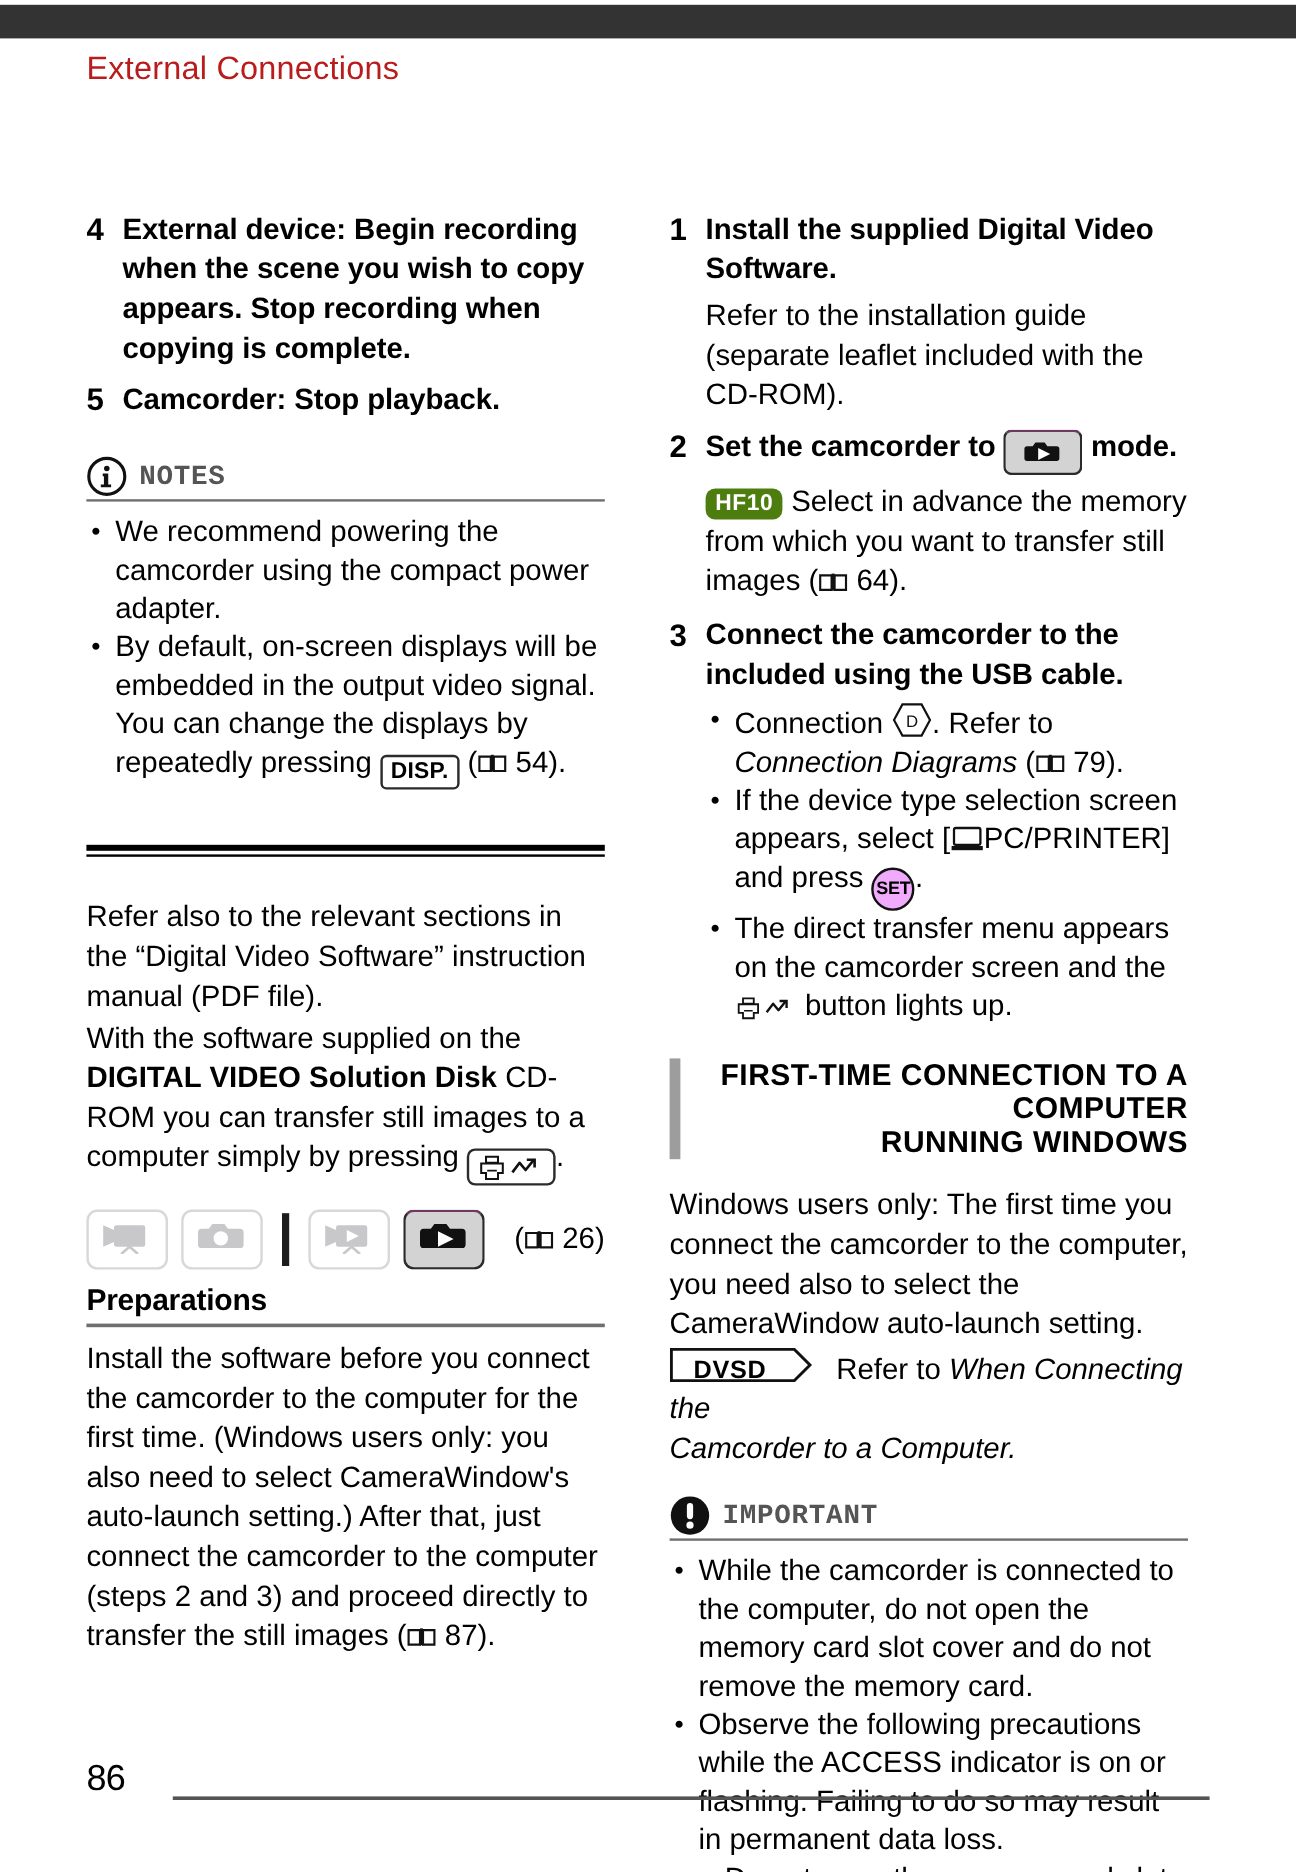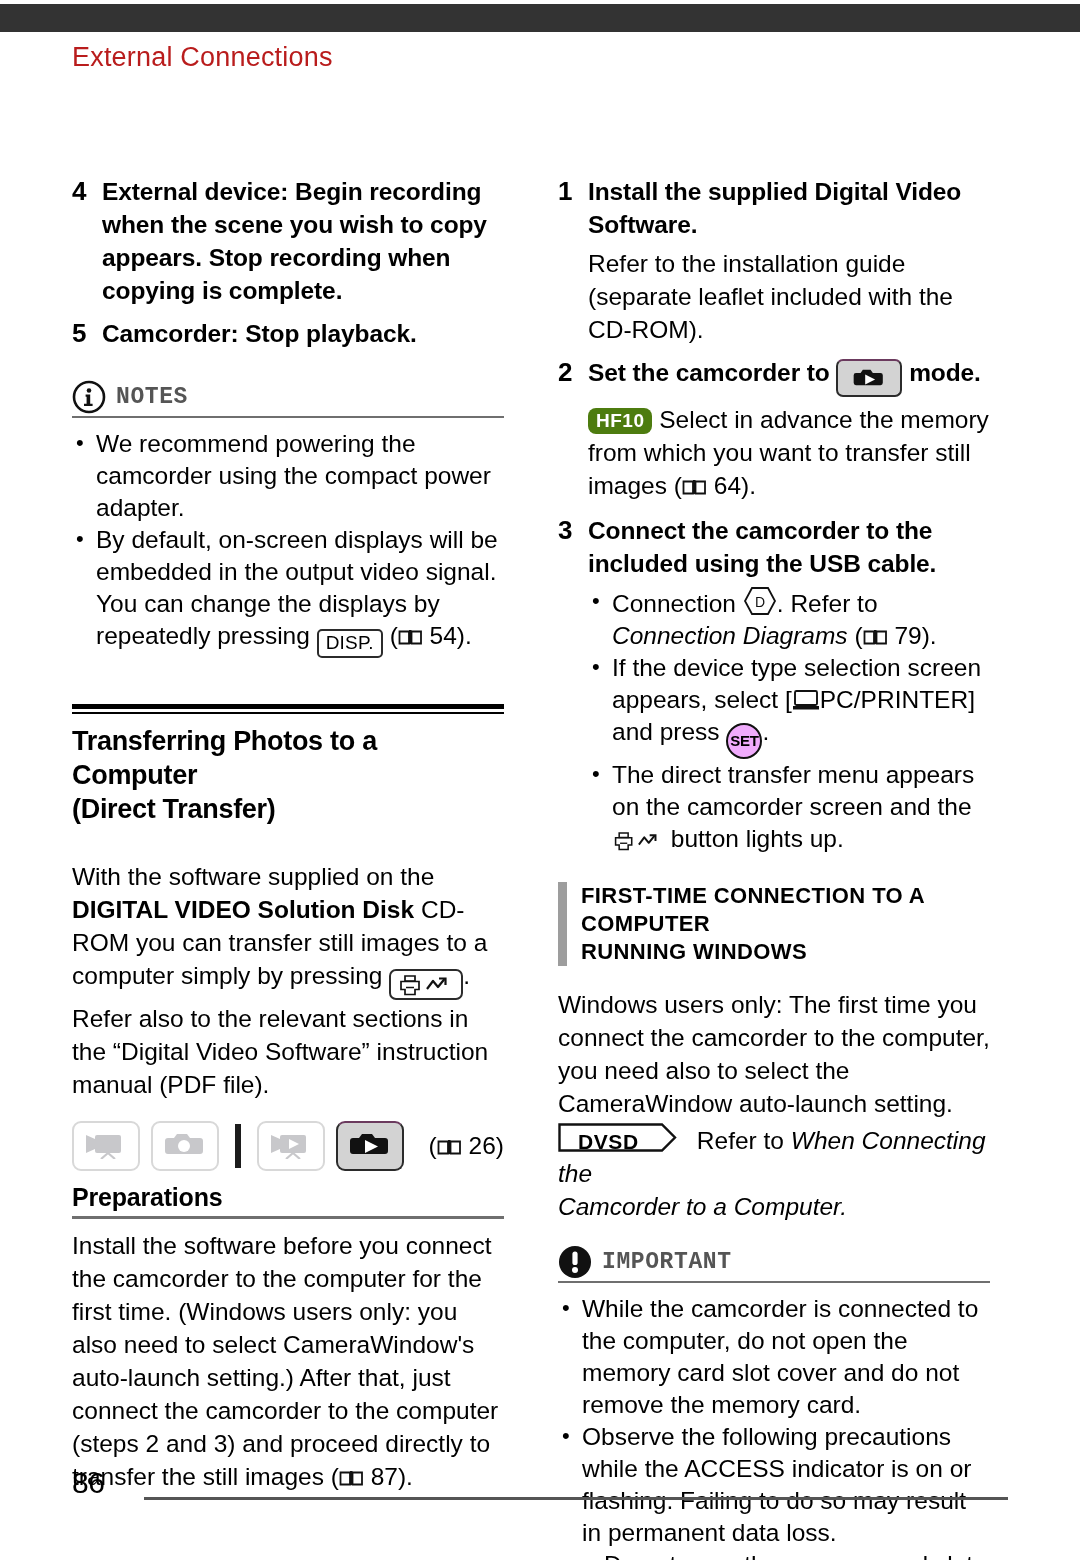--- a/index.html
+++ b/index.html
@@ -186,35 +186,36 @@
     display: flex;
     gap: 14px;
     margin-top: 22px;
   }
   .bar-callout .bar {
     flex: 0 0 9px;
     width: 9px;
     background: #9d9d9d;
   }
   .bar-callout .bc-title {
-    font-size: 22px;
+    font-size: 25px;
     font-weight: bold;
     line-height: 28px;
     letter-spacing: .4px;
+    text-align: right;
   }
 
   
   .chip {
     display: inline-block;
     vertical-align: -5px;
     border: 2px solid #2b2b2b;
     border-radius: 5px;
     padding: 1px 7px 2px 7px;
     font-size: 19px;
-    font-weight: 400;
+    font-weight: 700;
     line-height: 22px;
     letter-spacing: .2px;
     background: #fff;
   }
   .chip-print {
     display: inline-block;
     vertical-align: -7px;
     border: 2px solid #2b2b2b;
     border-radius: 7px;
     padding: 2px 6px 1px 6px;
@@ -398,45 +399,41 @@
               <span>54).</span>
             </span>
           </li>
         </ul>
       </div>
 
       <div class="sec-heading-rules">
         <div class="r1"></div>
         <div class="r2"></div>
       </div>
-      <div class="sec-heading">
-        <span>Transferring Photos to a Computer</span><br>
-        <span>(Direct Transfer)</span>
-      </div>
 
       <div style="height:34px"></div>
+
+      <p class="para">Refer also to the relevant sections in the “Digital Video Software” instruction manual (PDF file).</p>
 
       <p class="para">
         <span>With the software supplied on the</span>
         <b class="inline-bold">DIGITAL VIDEO Solution Disk</b>
         <span>CD-ROM you can transfer still images to a computer simply by pressing</span>
         <span class="nowrap">
           <span class="chip-print">
             <svg width="58" height="24" viewBox="0 0 58 24">
               <path d="M8 3h10v5H8z" fill="none" stroke="#111" stroke-width="1.7"></path>
               <path d="M4 8.5h18v8H18v5H8v-5H4z" fill="none" stroke="#111" stroke-width="1.7"></path>
               <path d="M9 14.5h8" stroke="#111" stroke-width="1.5"></path>
               <path d="M30 16 L36 8 L41 14 L47.5 6" fill="none" stroke="#111" stroke-width="2.2" stroke-linejoin="round"></path>
               <path d="M42 5.5h6.5V12" fill="none" stroke="#111" stroke-width="2.2"></path>
             </svg>
           </span><span>.</span>
         </span>
       </p>
-
-      <p class="para">Refer also to the relevant sections in the “Digital Video Software” instruction manual (PDF file).</p>
 
       <div class="mode-row">
         <div class="mode-btn faded">
           <span>
             <svg width="48" height="30" viewBox="0 0 48 30">
               <path d="M4 6 L13 10 V20 L4 24z" fill="#c8c8cb"></path>
               <rect x="13" y="6" width="26" height="18" rx="2" fill="#c8c8cb"></rect>
               <path d="M26 24 L19 30 M26 24 L33 30" stroke="#c8c8cb" stroke-width="2.2" fill="none"></path>
             </svg>
           </span>

